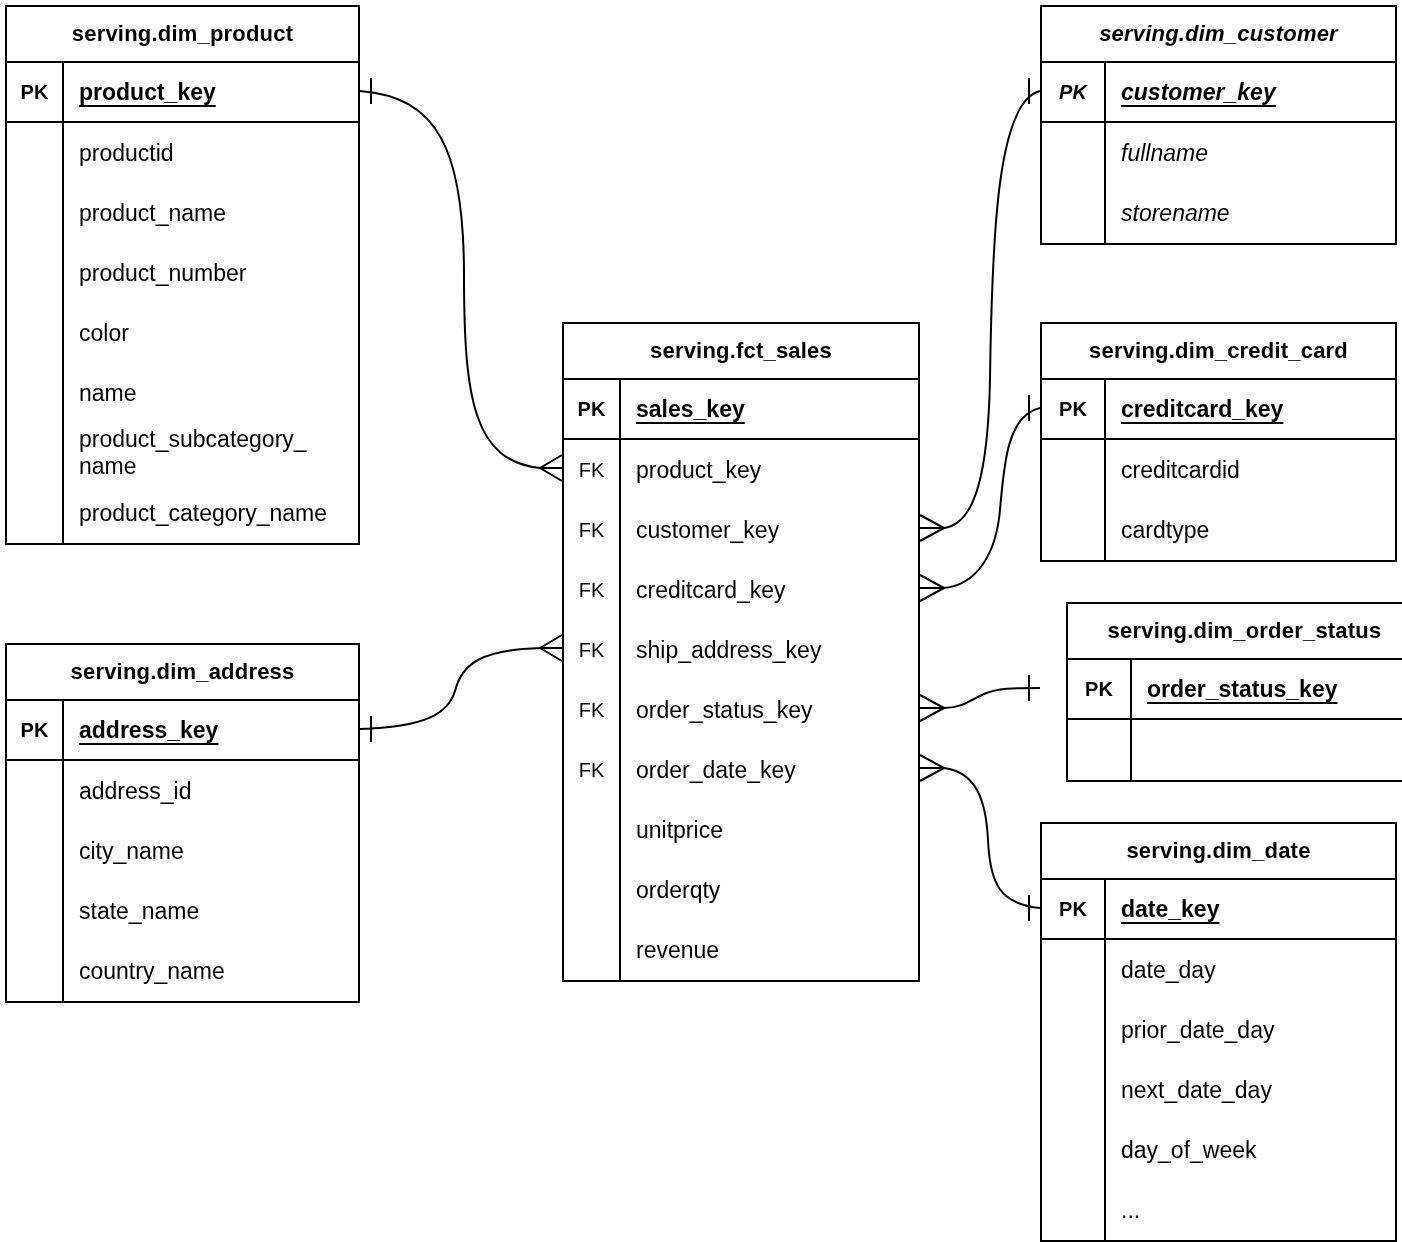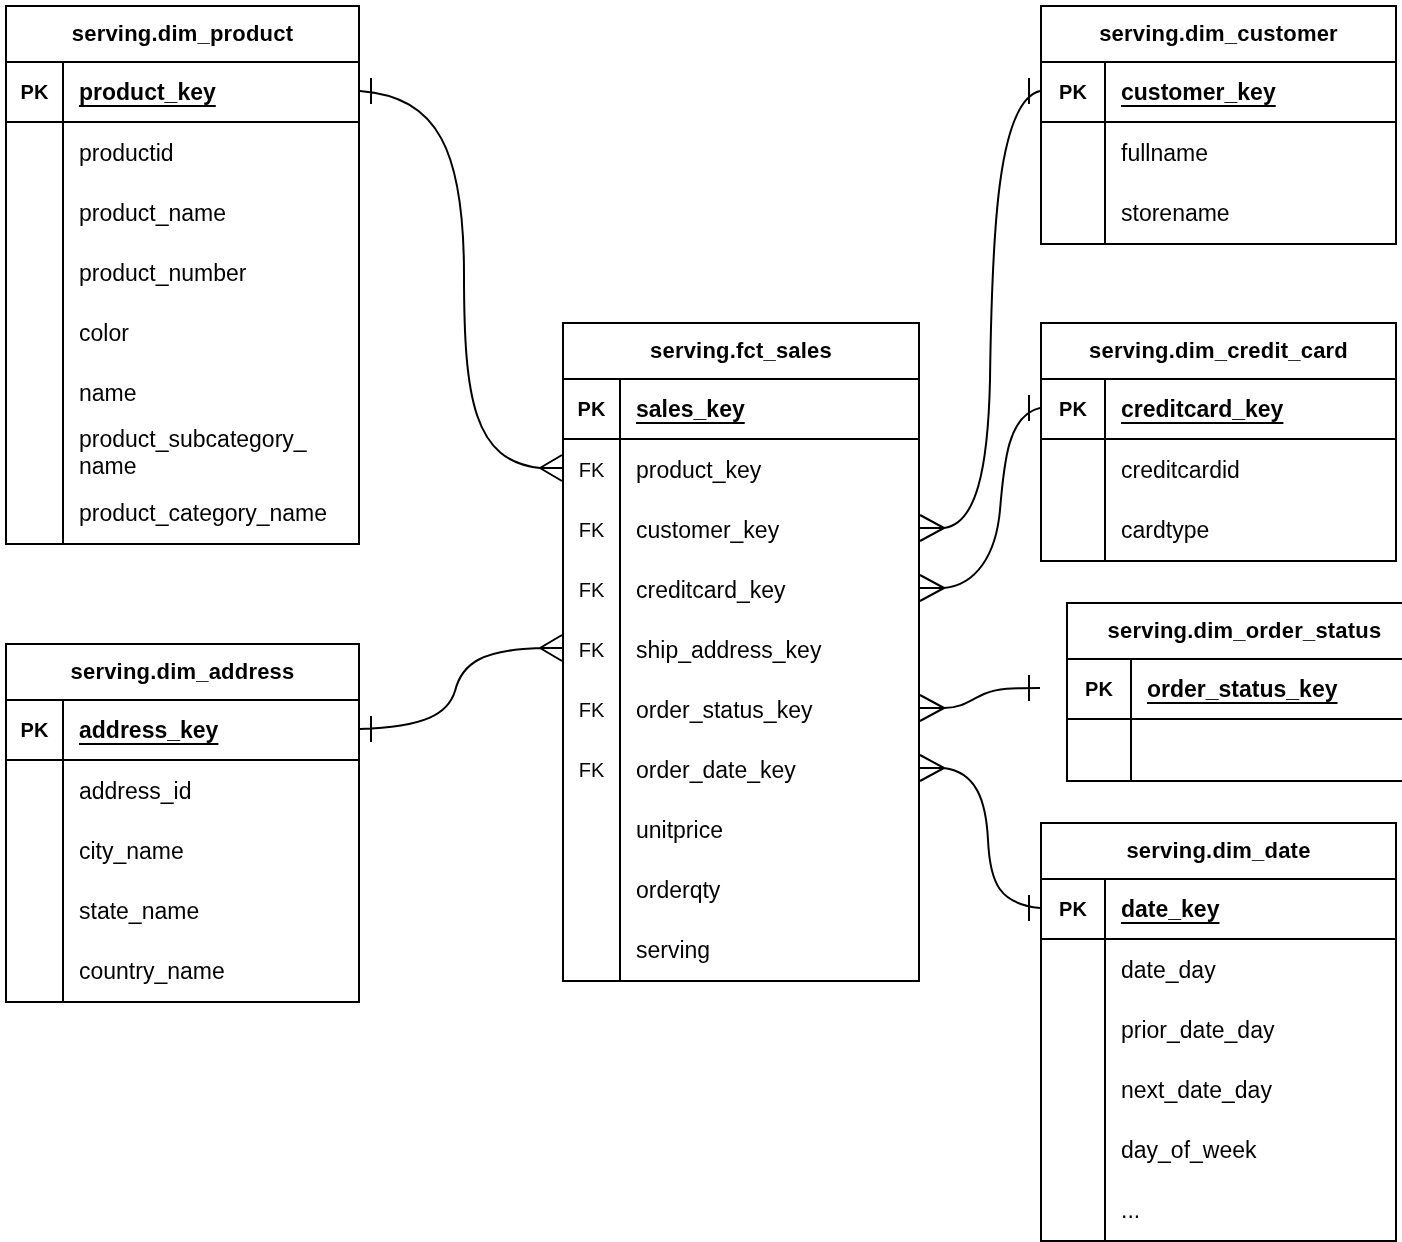--- a/index.html
+++ b/index.html
@@ -154,24 +154,24 @@
         <div class="er-row body">
           <div class="keycell" style="width: 55px;"></div>
           <div class="namecell">unitprice</div>
         </div>
         <div class="er-row body">
           <div class="keycell" style="width: 55px;"></div>
           <div class="namecell">orderqty</div>
         </div>
         <div class="er-row body">
           <div class="keycell" style="width: 55px;"></div>
-          <div class="namecell">serving</div>
-        </div>
-      </div>
-      <div class="er-table" style="left: 1040px; top: 5px; width: 357px;">
+          <div class="namecell">revenue</div>
+        </div>
+      </div>
+      <div class="er-table" style="left: 1040px; top: 5px; width: 357px; font-style: italic;">
         <div class="er-title">serving.dim_customer</div>
         <div class="er-row pk">
           <div class="keycell" style="width: 62px;">PK</div>
           <div class="namecell">customer_key</div>
         </div>
         <div class="er-row body">
           <div class="keycell" style="width: 62px;"></div>
           <div class="namecell">fullname</div>
         </div>
         <div class="er-row body">

